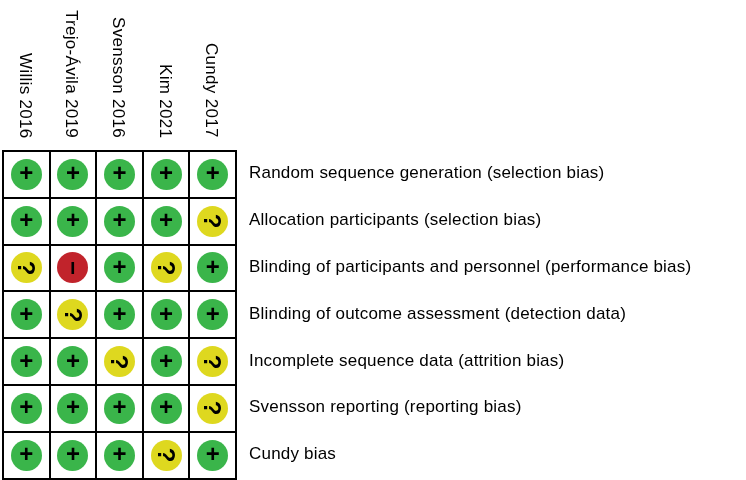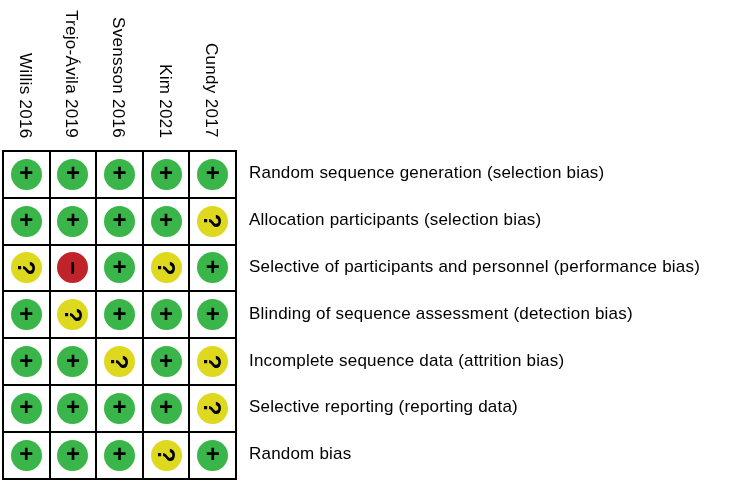--- a/index.html
+++ b/index.html
@@ -279,19 +279,19 @@
       </div>
       <div class="rob-cell">
         <div class="judgement-circle" style="background: rgb(58, 181, 74);">
           <span class="judgement-symbol">+</span>
         </div>
       </div>
     </div>
   <div class="row-labels">
       <div class="row-label">Random sequence generation (selection bias)</div>
       <div class="row-label">Allocation participants (selection bias)</div>
-      <div class="row-label">Selective of participants and personnel (performance bias)</div>
-      <div class="row-label">Blinding of sequence assessment (detection bias)</div>
+      <div class="row-label">Blinding of participants and personnel (performance bias)</div>
+      <div class="row-label">Blinding of outcome assessment (detection data)</div>
       <div class="row-label">Incomplete sequence data (attrition bias)</div>
-      <div class="row-label">Selective reporting (reporting data)</div>
-      <div class="row-label">Random bias</div>
+      <div class="row-label">Svensson reporting (reporting bias)</div>
+      <div class="row-label">Cundy bias</div>
     </div>
 </div>
 
 </body></html>

